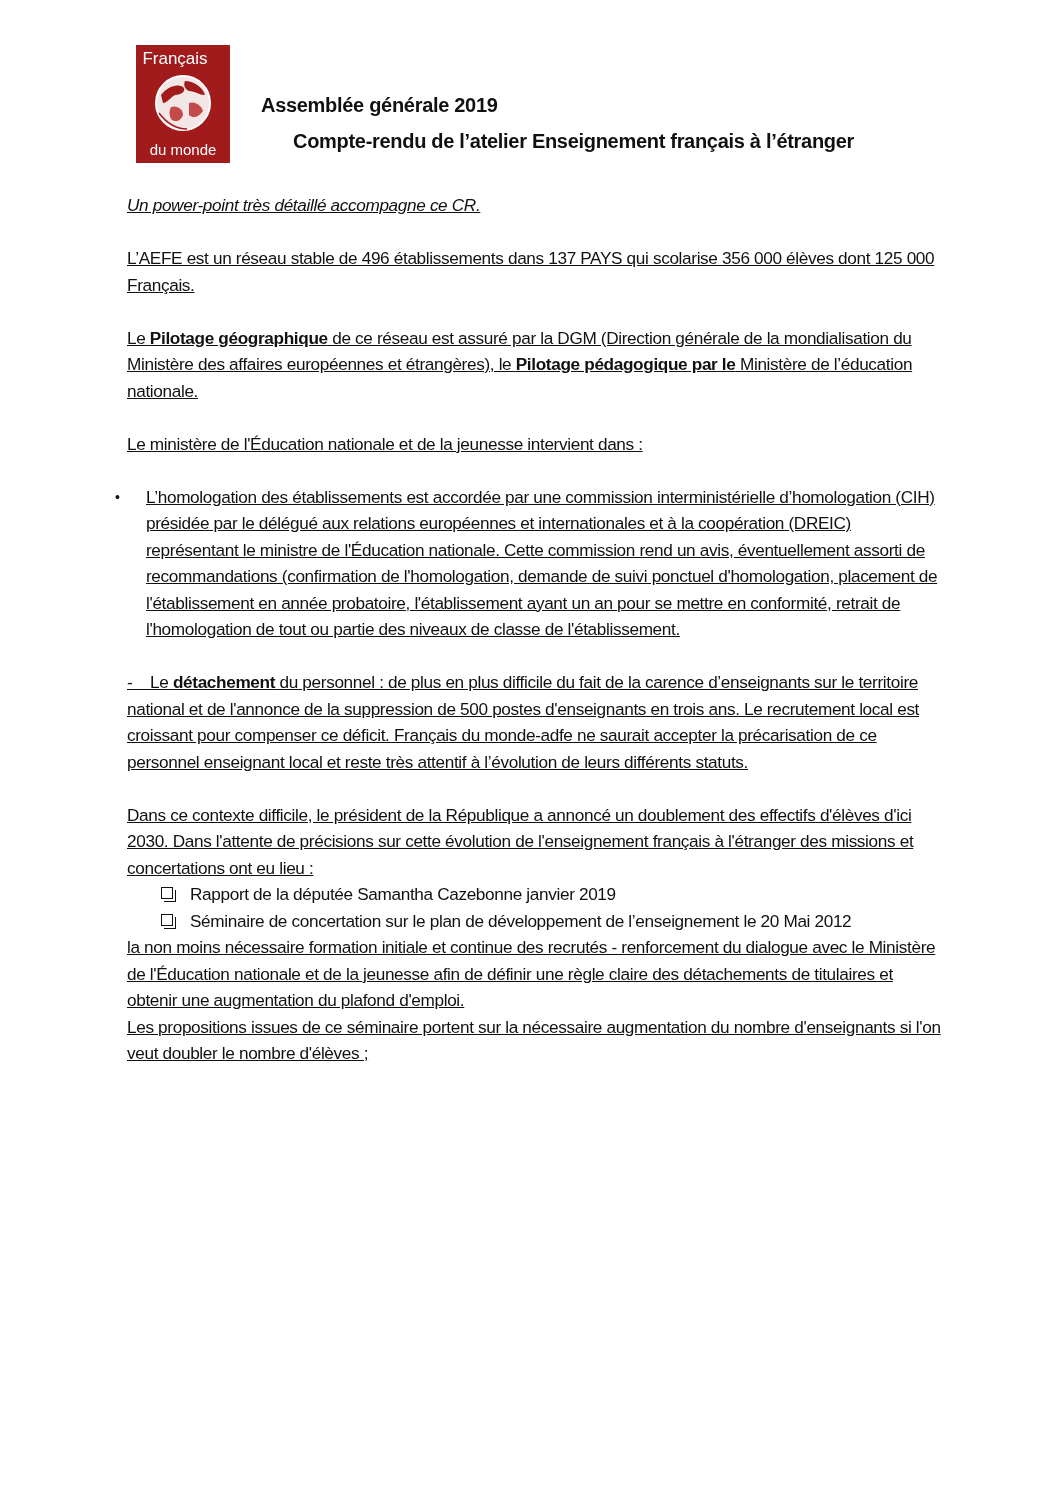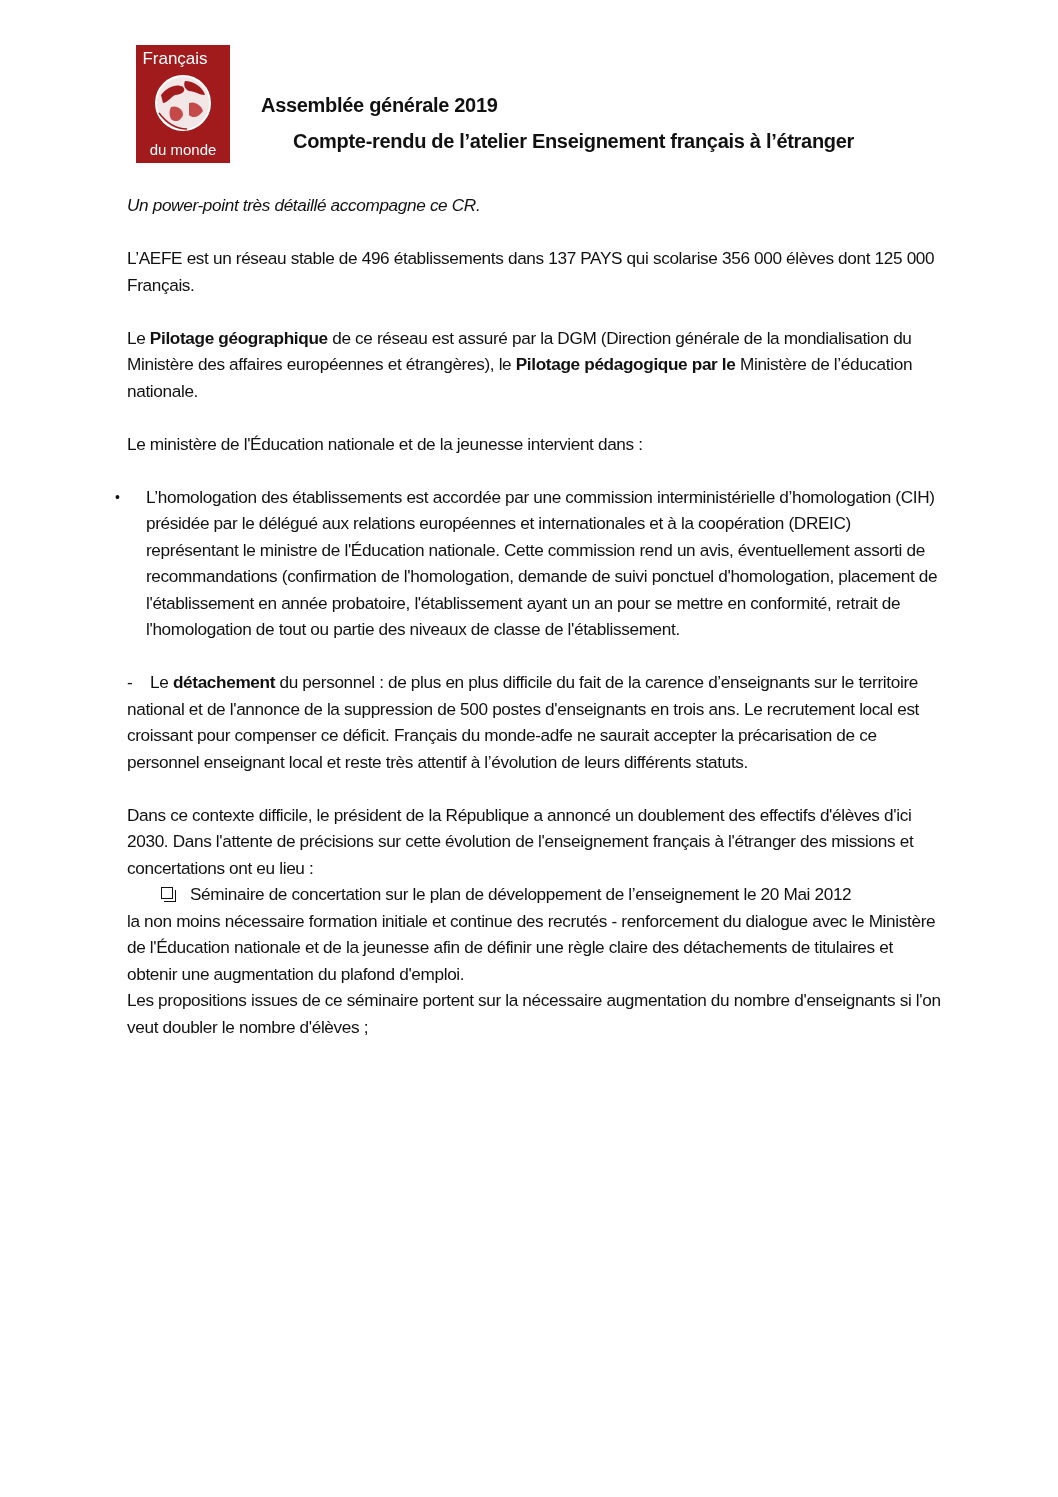--- a/index.html
+++ b/index.html
@@ -13,21 +13,21 @@
     .logo .bottom { position: absolute; left: 0; right: 0; bottom: 4px; font-size: 15px; line-height: 18px; }
     .logo .globe { position: absolute; left: 17px; top: 28px; width: 60px; height: 60px; }
 
     .title1 { position: absolute; left: 261px; top: 50px; font-size: 20px; font-weight: bold;
       letter-spacing: -0.3px; margin-top: 44px; }
     .title2 { position: absolute; left: 261px; top: 130px; font-size: 20px; font-weight: bold;
       letter-spacing: -0.3px; margin-left: 32px; }
 
     .body { position: absolute; left: 127px; top: 192px; width: 815px; font-size: 17.2px;
       line-height: 26.5px; letter-spacing: -0.35px; }
-    .body p { margin: 0; }
+    .body p { margin: 0; text-decoration: underline; }
     .gap { height: 26.5px; }
     .italic { font-style: italic; }
 
     .bullet-item { position: relative; padding-left: 19px; margin-left: 0; }
     .bullet-item .dot { position: absolute; left: -12px; top: 0; font-size: 14px; }
 
     .checklist { margin: 0; padding: 0; list-style: none; }
     .checklist li { position: relative; padding-left: 63px; }
     .checklist .box { position: absolute; left: 34px; top: 6px; width: 12px; height: 12px;
       border: 1.5px solid #111; box-sizing: border-box; }
@@ -67,19 +67,19 @@
     <div class="gap"></div>
     <div class="bullet-item">
       <span class="dot">•</span>
       <p>L’homologation des établissements est accordée par une commission interministérielle d’homologation (CIH) présidée par le délégué aux relations européennes et internationales et à la coopération (DREIC) représentant le ministre de l'Éducation nationale. Cette commission rend un avis, éventuellement assorti de recommandations (confirmation de l'homologation, demande de suivi ponctuel d'homologation, placement de l'établissement en année probatoire, l'établissement ayant un an pour se mettre en conformité, retrait de l'homologation de tout ou partie des niveaux de classe de l'établissement.</p>
     </div>
     <div class="gap"></div>
     <p><span style="white-space:pre">-    Le </span><b>détachement</b><span> du personnel : de plus en plus difficile du fait de la carence d’enseignants sur le territoire national et de l'annonce de la suppression de 500 postes d'enseignants en trois ans. Le recrutement local est croissant pour compenser ce déficit. Français du monde-adfe ne saurait accepter la précarisation de ce personnel enseignant local et reste très attentif à l’évolution de leurs différents statuts.</span></p>
     <div class="gap"></div>
     <p>Dans ce contexte difficile, le président de la République a annoncé un doublement des effectifs d'élèves d'ici 2030. Dans l'attente de précisions sur cette évolution de l'enseignement français à l'étranger des missions et concertations ont eu lieu :</p>
     <ul class="checklist">
-      <li><span class="box"></span></li>
+      <li><span class="box"></span><span>Rapport de la députée Samantha Cazebonne janvier 2019</span></li>
       <li><span class="box"></span><span>Séminaire de concertation sur le plan de développement de l’enseignement le 20 Mai 2012</span></li>
     </ul>
     <p>la non moins nécessaire formation initiale et continue des recrutés - renforcement du dialogue avec le Ministère de l'Éducation nationale et de la jeunesse afin de définir une règle claire des détachements de titulaires et obtenir une augmentation du plafond d'emploi.</p>
     <p>Les propositions issues de ce séminaire portent sur la nécessaire augmentation du nombre d'enseignants si l'on veut doubler le nombre d'élèves ;</p>
   </div>
 </div>
 
 </body></html>

